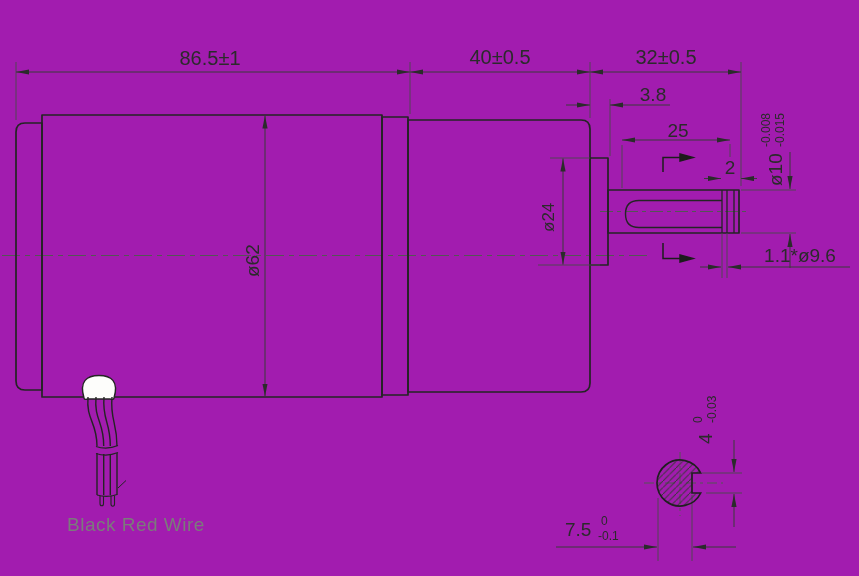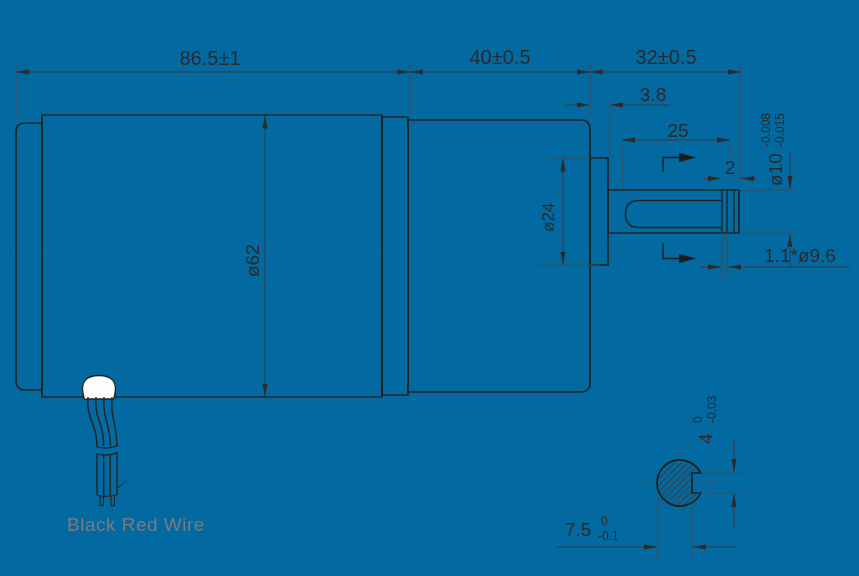--- a/index.html
+++ b/index.html
@@ -1,17 +1,17 @@
 <!DOCTYPE html>
 <html><head>
 <meta charset="utf-8">
 <style>
   html,body{margin:0;padding:0;background:#e8e8e8;}
   .page{
-    position:relative;width:859px;height:576px;background:#0369a1;
+    position:relative;width:859px;height:576px;background:#a21caf;
     font-family:"Liberation Sans",sans-serif;overflow:hidden;
   }
   svg{position:absolute;left:0;top:0;}
   text{fill:#2b2b2b;}
   .dim-txt{font-size:20px;}
   .dim-txt-med{font-size:19px;}
   .tol-txt{font-size:12px;}
   .wire-txt{font-size:19px;fill:#7b7b7b;letter-spacing:.5px;}
 </style>
 </head>

